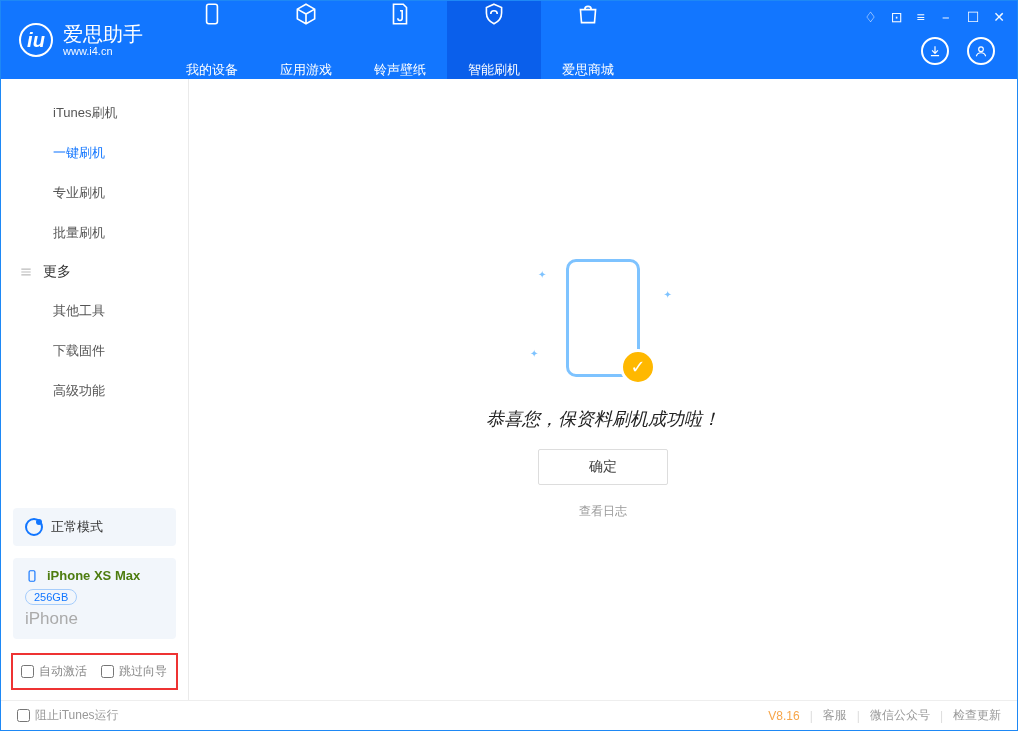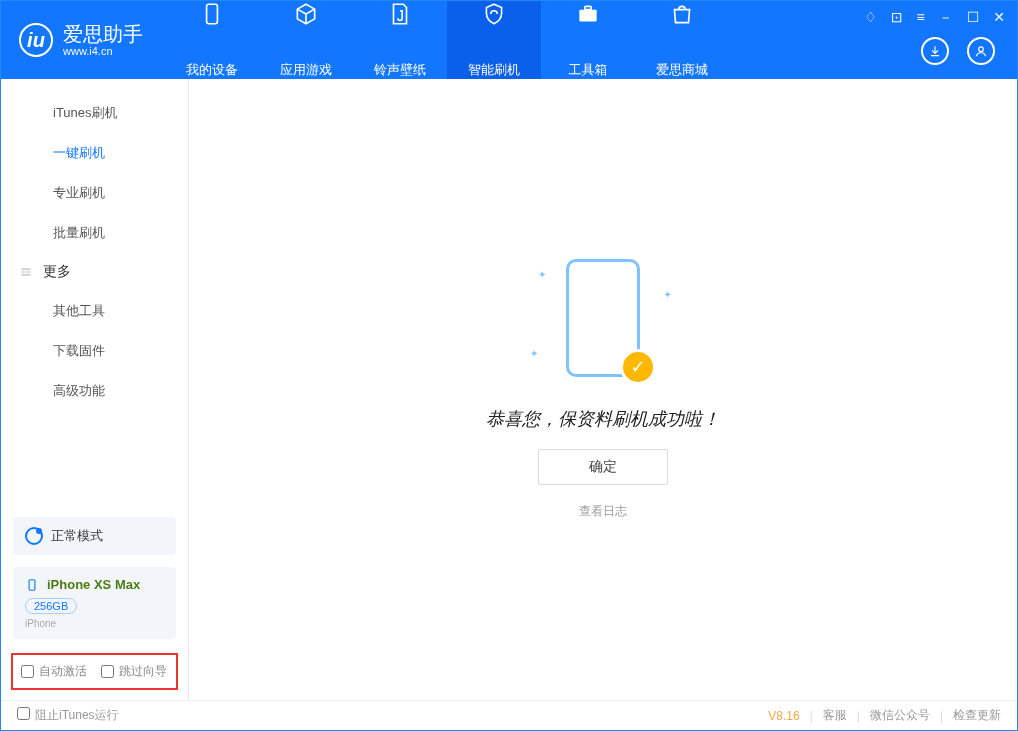--- a/index.html
+++ b/index.html
@@ -20,37 +20,37 @@
 .content { display: flex; height: calc(100% - 78px - 30px); }
 .sidebar { width: 188px; border-right: 1px solid #eaeaea; display: flex; flex-direction: column; padding-top: 14px; }
 .side-group { padding: 10px 18px; font-size: 14px; color: #333; display: flex; align-items: center; gap: 10px; }
 .side-item { padding: 11px 18px 11px 52px; font-size: 13px; color: #555; cursor: pointer; }
 .side-item.selected { color: #1276ff; }
 .side-spacer { flex: 1; }
 .mode-box, .device-box { margin: 6px 12px; background: #f2f6fb; border-radius: 4px; padding: 10px 12px; font-size: 13px; display: flex; align-items: center; gap: 8px; color: #333; }
 .device-box { flex-direction: column; align-items: flex-start; gap: 4px; }
 .device-name { font-weight: bold; color: #4d7c0f; display:flex; align-items:center; gap:8px;}
 .device-badge { display:inline-block; border:1px solid #a6cdfb; color:#1276ff; font-size: 11px; padding: 1px 8px; border-radius: 10px; margin-top:2px; }
-.device-sub { color: #aaa; font-size: 10px; }
+.device-sub { color: #aaa; font-size: 17px; }
 .checkbox-row { border: 2px solid #e33; margin: 8px 10px 10px; padding: 8px 8px; display: flex; gap: 14px; font-size: 12px; color: #888; align-items:center; }
 .checkbox-row label { display:flex; align-items:center; gap:5px; cursor:pointer;}
 .checkbox-row input { width:13px; height:13px; }
 .main { flex: 1; display: flex; flex-direction: column; align-items: center; justify-content: center; gap: 18px; }
 .success-graphic { position: relative; width: 130px; height: 130px; }
 .phone-outline { width: 74px; height: 118px; border: 3px solid #7ec3ff; border-radius: 10px; margin: 0 auto; position: relative; background:#fff;}
 .phone-check { position: absolute; bottom: 4px; right: 12px; width: 36px; height: 36px; background: #ffb800; border-radius: 50%; border:3px solid #fff; display:flex; align-items:center; justify-content:center; color:#fff; font-size:18px;}
 .sparkle { position:absolute; color:#7ec3ff; font-size:10px;}
 .sp1 { top:10px; left:0;}
 .sp2 { top:30px; right:-4px;}
 .sp3 { bottom:30px; left:-8px;}
 .success-msg { font-size: 18px; color: #222; font-weight: 500; font-style: italic; }
 .ok-btn { border: 1px solid #ddd; background: #fff; padding: 8px 50px; font-size: 14px; color: #444; cursor: pointer; border-radius:2px;}
 .log-link { font-size: 12px; color: #999; cursor: pointer; }
 .footer { height: 30px; border-top: 1px solid #eee; display: flex; align-items: center; padding: 0 16px; font-size: 12px; color: #999; gap: 8px; }
-.footer label { display:flex; gap:5px; cursor:pointer;}
+.footer label { display:flex; align-items:center; gap:5px; cursor:pointer;}
 .footer input { width:13px; height:13px; }
 .footer-right { margin-left: auto; display: flex; align-items: center; gap: 10px; }
 .footer-right .divider { color:#ddd; }
 .footer-right a { color:#999; cursor:pointer; }
 .mode-icon { width:18px; height:18px; border:2px solid #1276ff; border-radius:50%; position:relative; display:inline-flex; align-items:center; justify-content:center;}
 .mode-icon::after { content:""; width:6px; height:6px; background:#1276ff; border-radius:50%; position:absolute; top:-1px; right:-1px;}
 </style>
 </head>
 <body>
 
@@ -79,27 +79,20 @@
       <svg viewBox="0 0 24 24" fill="none" stroke="#fff" stroke-width="1.5">
           <path d="M6 3h9l3 3v15H6z M10 16a2 2 0 104 0V9h-2"></path>
         </svg>
       <span>铃声壁纸</span>
     </div>
     <div class="nav-item active">
       <svg viewBox="0 0 24 24" fill="none" stroke="#fff" stroke-width="1.5">
           <path d="M12 3l7 3v5c0 5-3 8-7 10-4-2-7-5-7-10V6l7-3z M9 12a3 3 0 016 0"></path>
         </svg>
       <span>智能刷机</span>
-    </div>
-    <div class="nav-item">
-      <svg viewBox="0 0 24 24" fill="#fff">
-          <rect x="4" y="8" width="16" height="11" rx="1"></rect>
-          <rect x="9" y="5" width="6" height="3" rx="1" fill="none" stroke="#fff" stroke-width="1.5"></rect>
-        </svg>
-      <span>工具箱</span>
     </div>
     <div class="nav-item">
       <svg viewBox="0 0 24 24" fill="none" stroke="#fff" stroke-width="1.5">
           <path d="M5 8h14l-1 12H6L5 8z M9 8a3 3 0 016 0"></path>
         </svg>
       <span>爱思商城</span>
     </div>
   </div>
   <div class="titlebar-icons">
     <span>♢</span>

